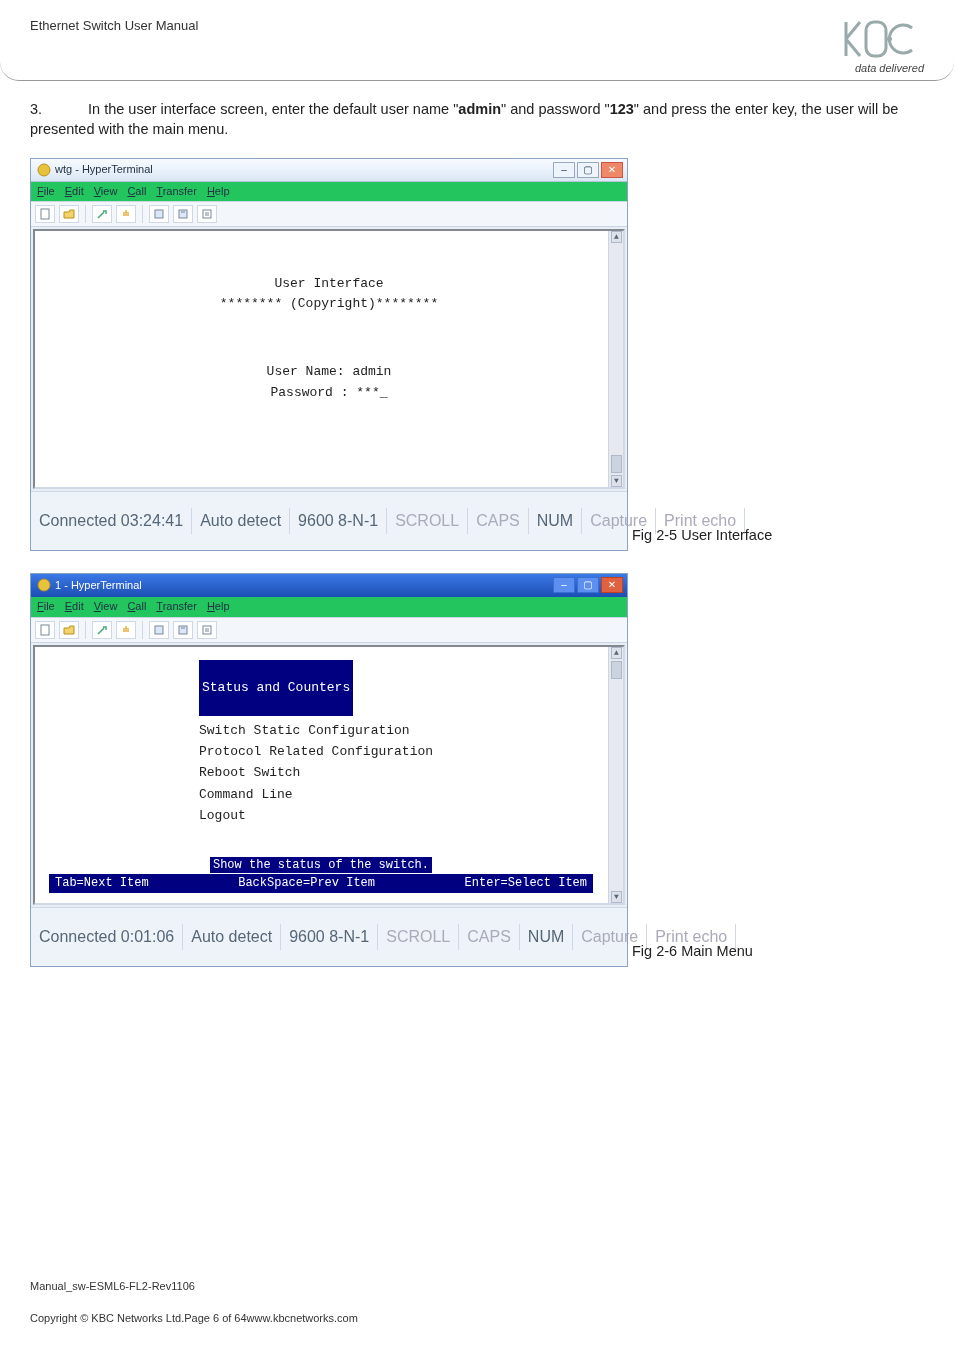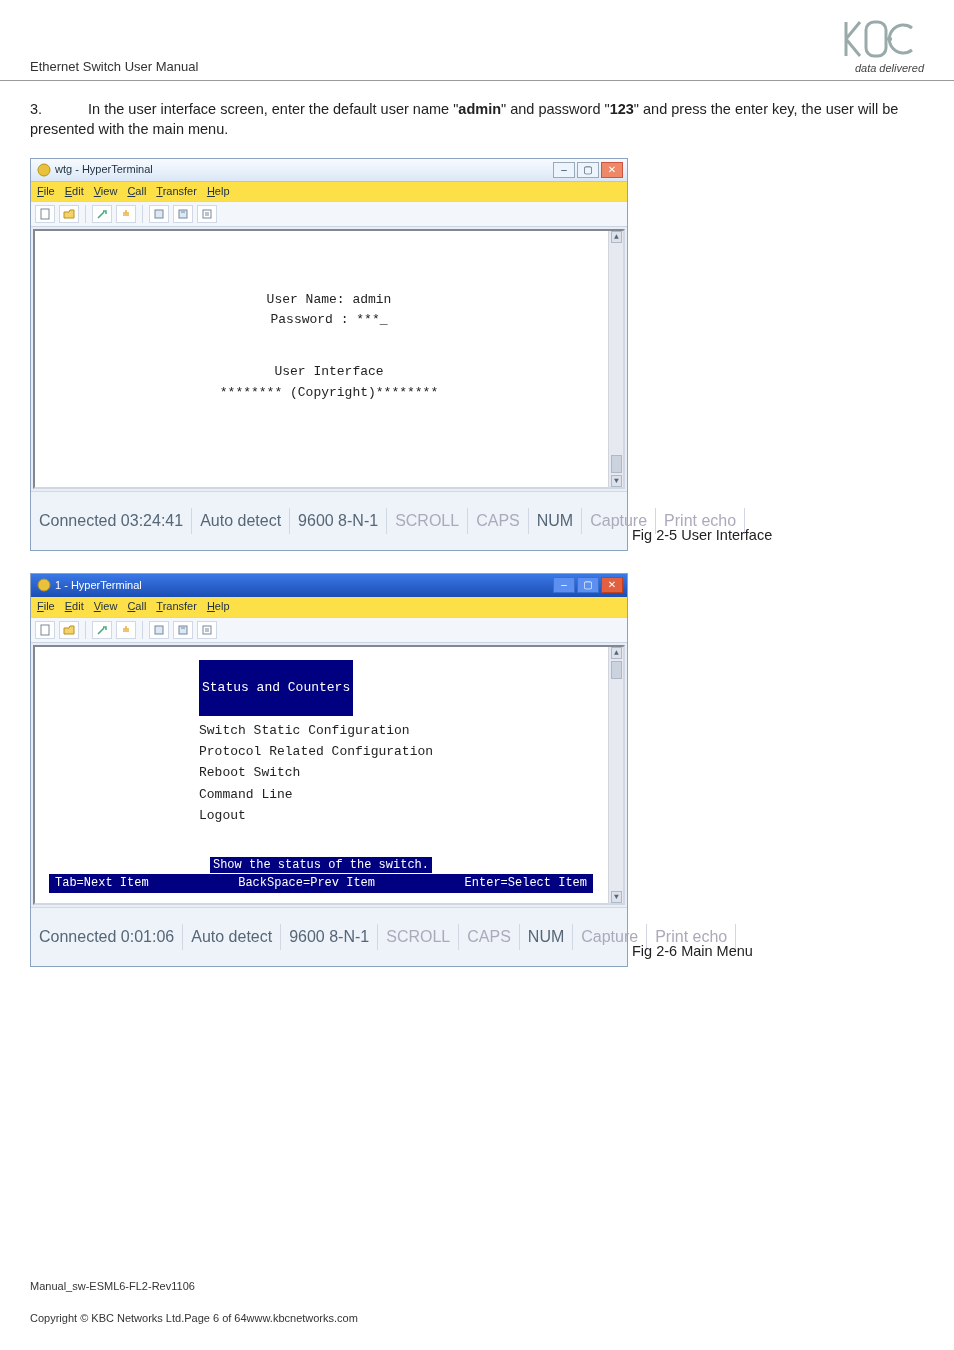--- a/index.html
+++ b/index.html
@@ -1,19 +1,19 @@
 <!DOCTYPE html>
 <html><head>
 <meta charset="utf-8">
 <style>
   * { box-sizing: border-box; margin: 0; padding: 0; }
   html, body { width: 954px; height: 1350px; font-family: Verdana, Geneva, sans-serif; background: #fff; color: #333; }
   body { position: relative; }
 
-  .header { display: flex; justify-content: space-between; align-items: flex-end; padding: 18px 30px 6px 30px; border-bottom: 1px solid #999; }
+  .header { display: flex; justify-content: space-between; padding: 18px 30px 6px 30px; border-bottom: 1px solid #999; border-radius: 19px; }
   .header-left { font-size: 13px; color: #333; }
   .logo-wrap { text-align: right; }
   .logo-wrap svg { display: block; }
   .tagline { font-size: 11px; font-style: italic; color: #444; margin-top: 2px; }
 
   .content { padding: 18px 30px 0 30px; font-size: 14.5px; line-height: 1.4; color: #222; }
   .para { margin-bottom: 18px; }
   .para .num { display: inline-block; width: 54px; }
   .bold { font-weight: bold; margin-top: 44px; }
 
@@ -23,21 +23,21 @@
   
   .win { width: 598px; border: 1px solid #8aa3c0; background: #e9eef6; font-family: Tahoma, sans-serif; font-size: 11px; color: #333; }
   .titlebar { display: flex; justify-content: space-between; align-items: center; background: linear-gradient(#f7fbff,#dbe7f6); padding: 3px 4px 3px 6px; border-bottom: 1px solid #b5c4d8; }
   .title-left { display: flex; align-items: center; gap: 4px; }
   .title-icon { width: 14px; height: 14px; }
   .titletext { color: #234; font-size: 11px; }
   .winbtns { display: flex; gap: 2px; }
   .winbtn { width: 22px; height: 16px; border: 1px solid #9ab; background: #eef4fb; font-size: 10px; line-height: 13px; text-align: center; color: #345; }
   .winbtn.close { background: #e86; color: #fff; border-color: #c54; }
 
-  .menubar { display: flex; gap: 10px; padding: 2px 6px; background: #fde047; border-bottom: 1px solid #cad4e2; font-size: 11px; color: #234; }
+  .menubar { display: flex; gap: 10px; padding: 2px 6px; background: #22c55e; border-bottom: 1px solid #cad4e2; font-size: 11px; color: #234; }
   .menubar span u { text-decoration: underline; }
 
   .toolbar { display: flex; gap: 4px; padding: 3px 4px; background: #f3f6fa; border-bottom: 1px solid #cad4e2; }
   .tbtn { width: 20px; height: 18px; border: 1px solid #cfd8e4; background: #fff; display:flex; align-items:center; justify-content:center; }
   .sep { width: 1px; background: #cfd8e4; margin: 0 2px; }
 
   .termwrap { padding: 2px; }
   .terminal { background: #fff; border: 2px inset #cfd8e4; font-family: "Courier New", monospace; font-size: 13px; color: #222; padding: 10px 14px; height: 260px; position: relative; overflow: hidden; }
   .scrollbar { position: absolute; right: 0; top: 0; width: 15px; height: 100%; background: #e6e9ef; border-left: 1px solid #cfd4dd; }
   .scrollbar .knob { position: absolute; bottom: 14px; left: 2px; width: 11px; height: 18px; background: #cbd3df; border: 1px solid #aeb8c9; }
@@ -153,27 +153,27 @@
           </div>
         <div class="tbtn">
             <svg width="12" height="12">
               <rect x="2" y="2" width="8" height="8" fill="#fff" stroke="#789"></rect>
               <path d="M4 5h4M4 7h4" stroke="#789"></path>
             </svg>
           </div>
       </div>
       <div class="termwrap">
         <div class="terminal">
+          <div class="centerblock">
+            <div class="line">User Interface</div>
+            <div class="line">******** (Copyright)********</div>
+          </div>
           <div class="centerblock" style="margin-top:50px;">
             <div class="line">User Name: admin</div>
             <div class="line">Password : ***_</div>
-          </div>
-          <div class="centerblock">
-            <div class="line">User Interface</div>
-            <div class="line">******** (Copyright)********</div>
           </div>
           <div class="scrollbar">
             <div class="arrow up">▲</div>
             <div class="knob"></div>
             <div class="arrow dn">▼</div>
           </div>
         </div>
       </div>
       <div class="statusbar">
         <div class="cell">Connected 03:24:41</div>

